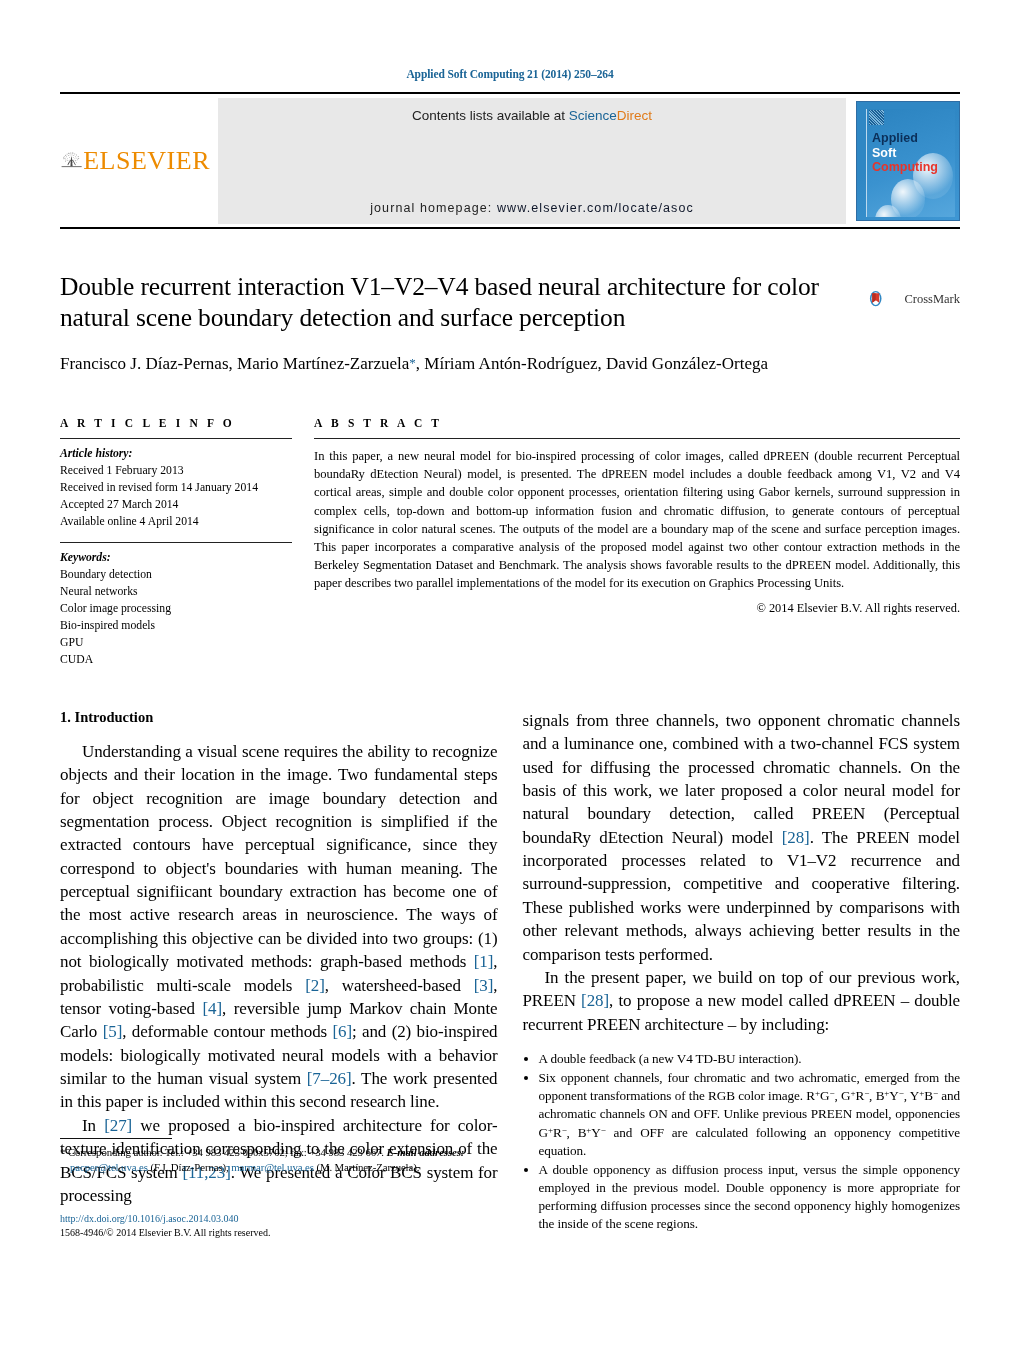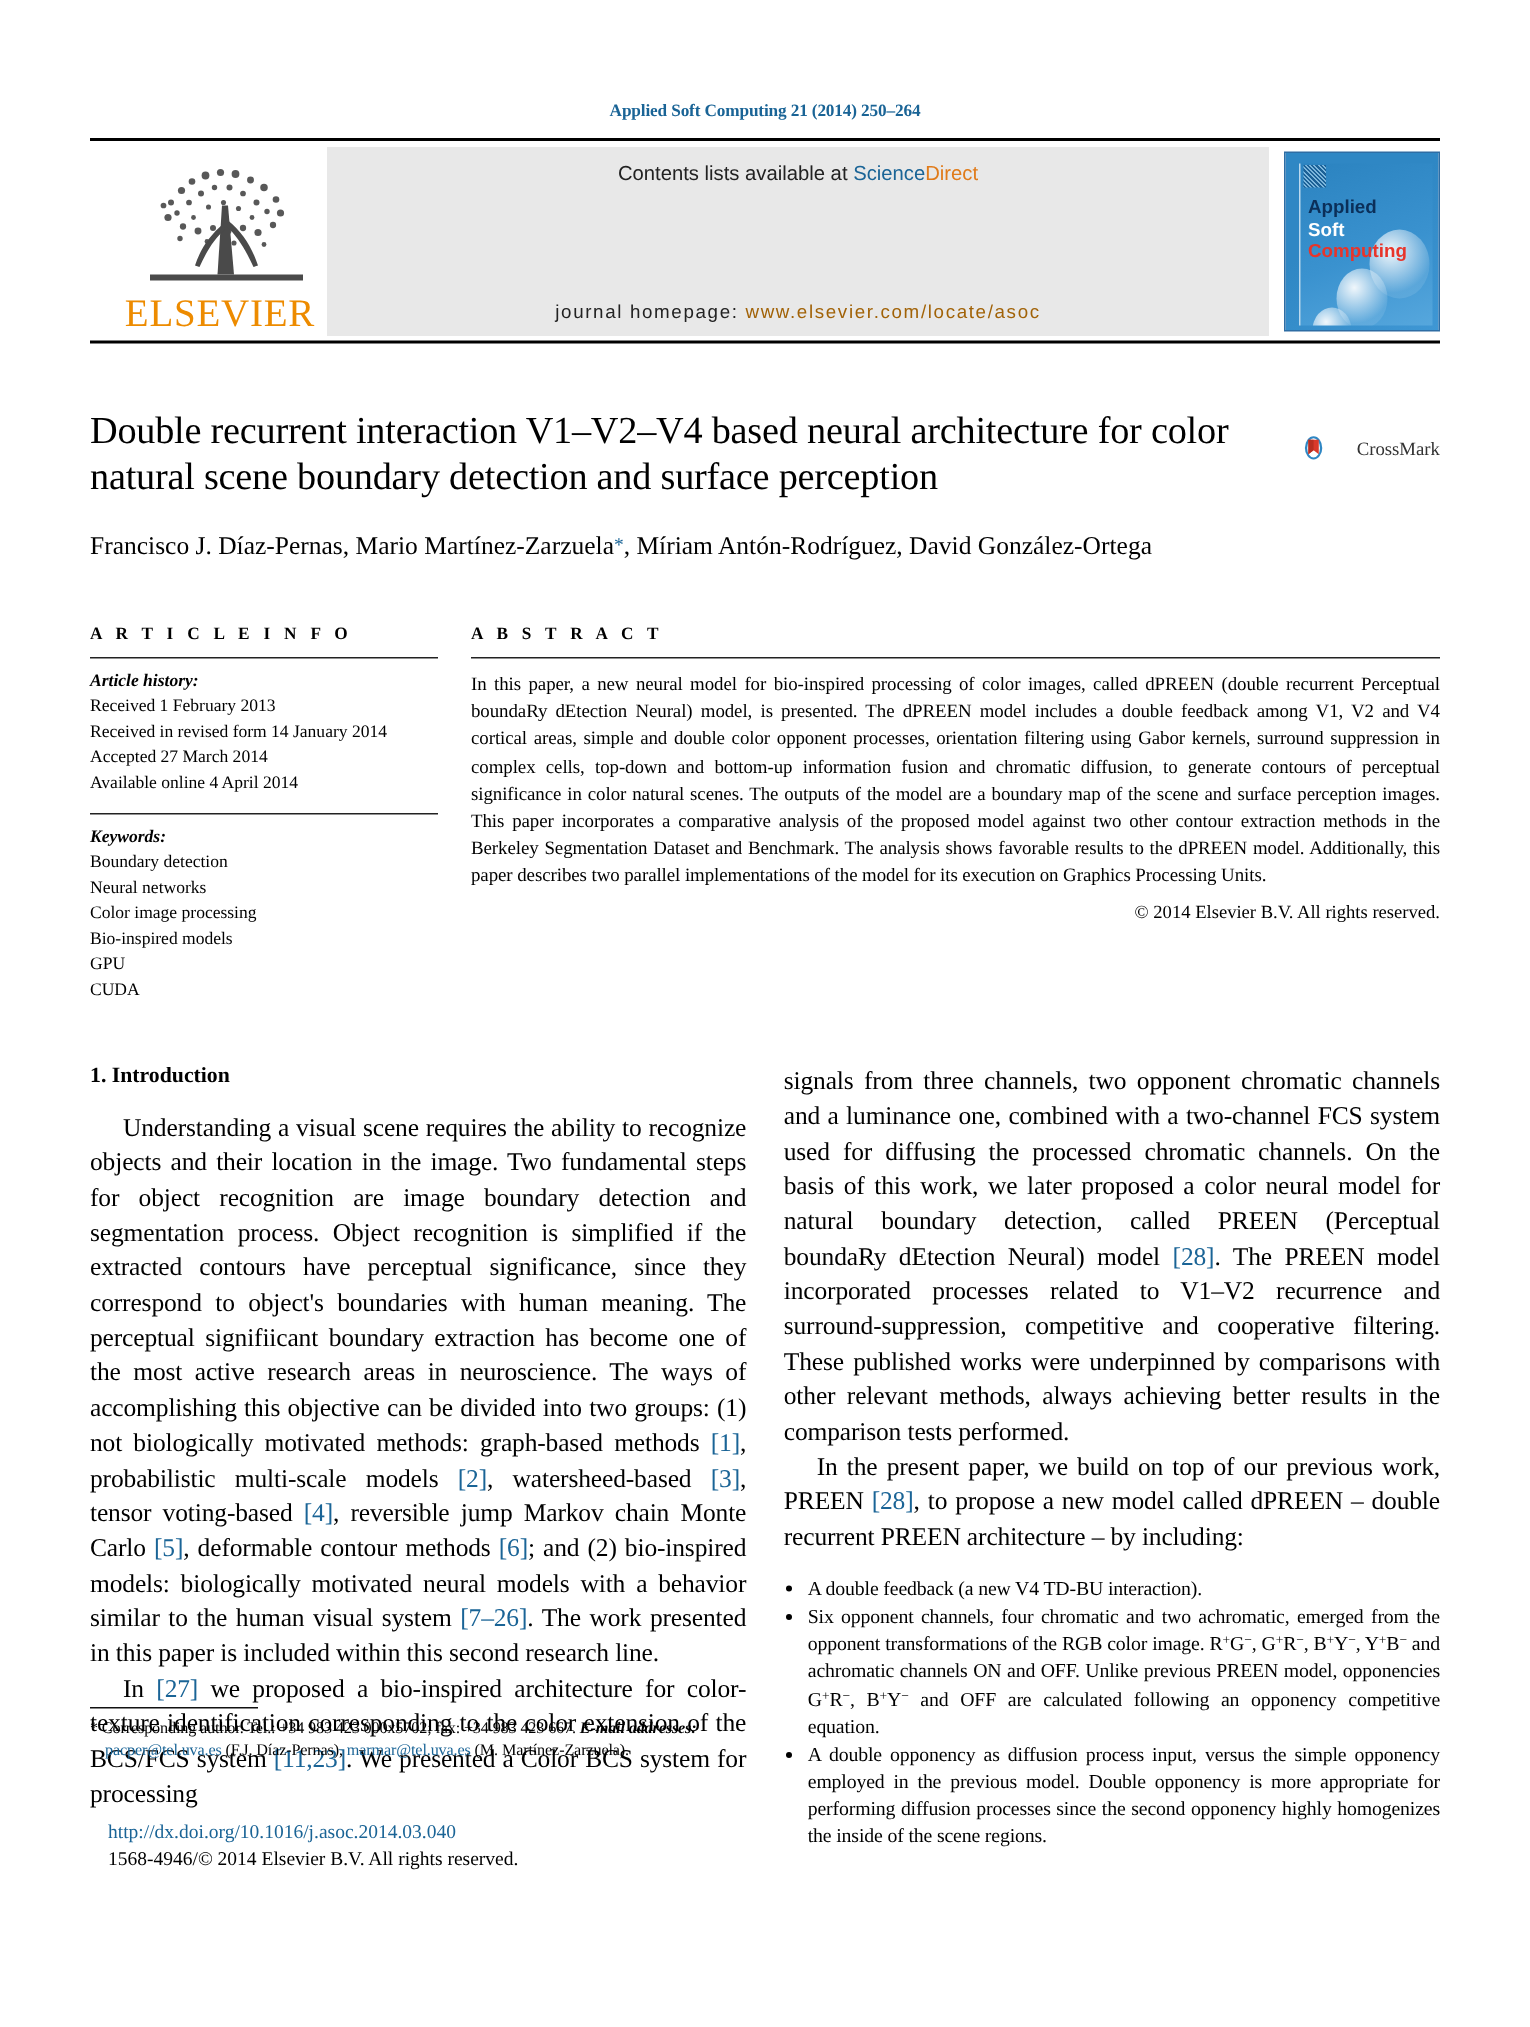--- a/index.html
+++ b/index.html
@@ -41,22 +41,22 @@
     height: 126px;
     display: flex;
     align-items: stretch;
     box-sizing: content-box;
     padding: 4px 0 3px 0;
   }
   .elsevier-logo {
     width: 150px;
     flex: 0 0 150px;
     display: flex;
-    flex-direction: column;
-    align-items: flex-end;
+    flex-direction: row;
+    align-items: center;
     justify-content: flex-end;
     padding-bottom: 2px;
   }
   .tree-svg { display:block; }
   .elsevier-word {
     font-family: "Liberation Serif", serif;
     font-size: 26px;
     letter-spacing: 0.5px;
     color: #ED8B00;
     line-height: 1;
@@ -85,21 +85,21 @@
     font-size: 33px;
     color: #111;
     letter-spacing: 0.2px;
   }
   .homepage-line {
     font-family: "Liberation Sans", sans-serif;
     font-size: 12.5px;
     letter-spacing: 1.1px;
     color: #222;
   }
-  .homepage-line .url { color: #a16207; }
+  .homepage-line .url { color: #0f172a; }
   .cover-thumb {
     flex: 0 0 104px;
     width: 104px;
     align-self: center;
     height: 120px;
     border: 1.5px solid #2e6da4;
     background: linear-gradient(145deg,#2f87c4 0%, #2f87c4 40%, #3f97d4 100%);
     position: relative;
     overflow: hidden;
     padding: 3px;
@@ -235,24 +235,24 @@
     font-size: 10.8px;
     line-height: 1.42;
     text-indent: -10px;
     padding-left: 10px;
     letter-spacing: -0.1px;
   }
   .footnote .em { font-style: italic; font-weight: bold; }
   .mail { color: #1a6496; }
   .doi-block {
     position: absolute;
-    left: 72px;
+    left: 60px;
     top: 1212px;
     width: 460px;
-    font-size: 13px;
+    font-size: 10px;
     line-height: 1.42;
   }
   .doi-link { color: #1a6496; }
 </style>
 </head>
 <body>
 
 <div class="page">
 
   <div class="running-head">Applied Soft Computing 21 (2014) 250–264</div>

